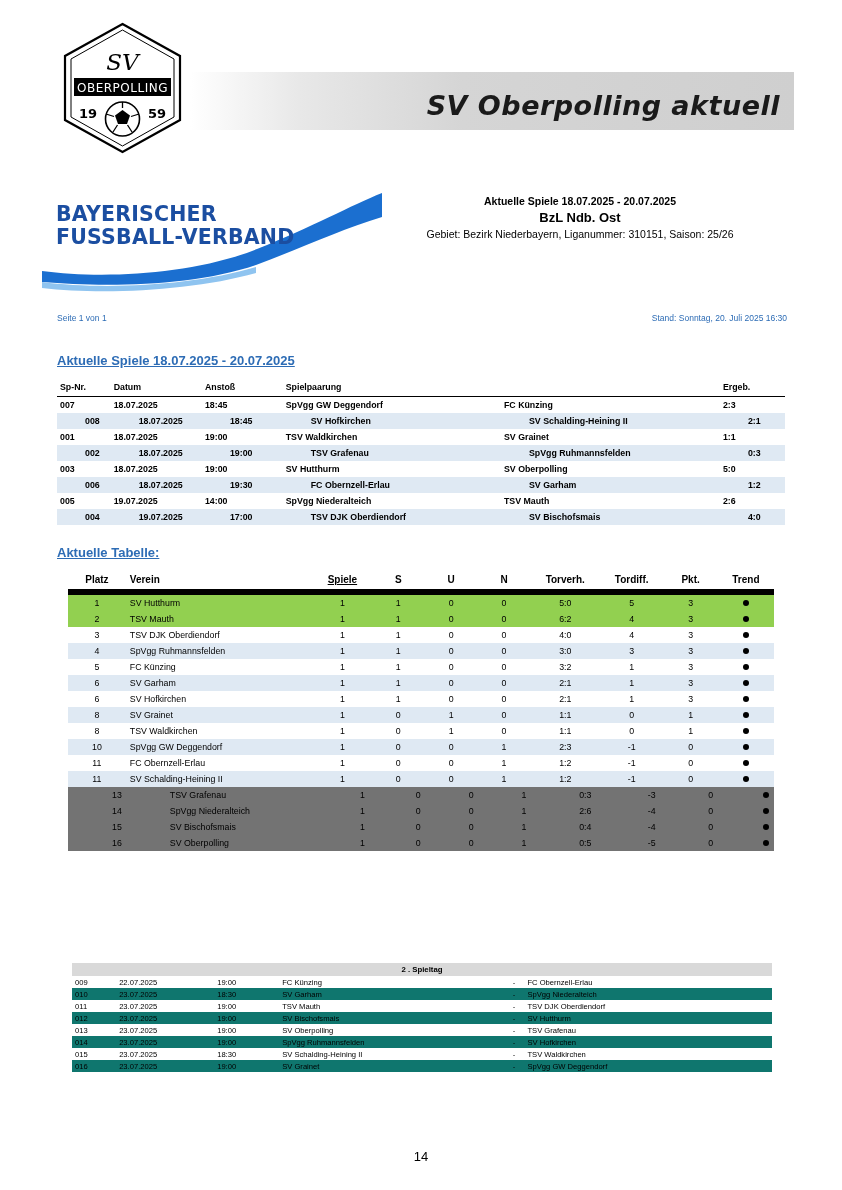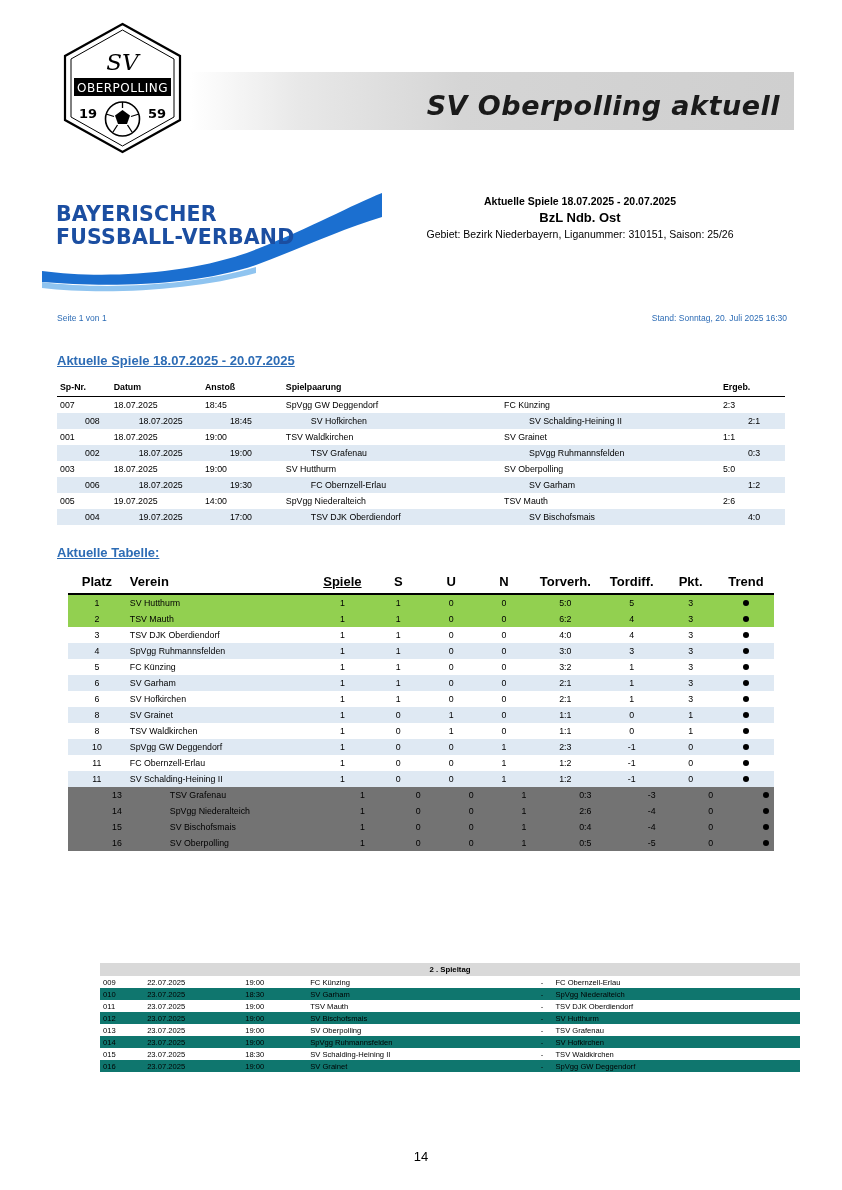--- a/index.html
+++ b/index.html
@@ -130,40 +130,41 @@
   .fixtures th {
     text-align: left;
     font-weight: bold;
     font-size: 8.8px;
     padding: 2px 3px 4px 3px;
     border-bottom: 1px solid #000;
   }
   .fixtures td {
     padding: 3px 3px;
     vertical-align: top;
+    font-weight: bold;
   }
   .fixtures tr.alt td { background: #dfe9f3; padding-left: 28px; }
   .fix-c1 { width: 48px; }
   .fix-c2 { width: 86px; }
   .fix-c3 { width: 76px; }
   .fix-c4 { width: 218px; }
   .fix-c5 { width: 218px; }
   .fix-c6 { width: 60px; }
 
   
   .standings {
     margin-left: 68px;
     width: 706px;
     font-size: 8.8px;
   }
   .standings th {
     font-weight: bold;
-    font-size: 13px;
+    font-size: 10px;
     padding: 2px 4px 4px 4px;
-    border-bottom: 2px solid #000000;
+    border-bottom: 6px solid #000000;
   }
   .standings th.l { text-align: left; }
   .standings th.c { text-align: center; }
   .standings td {
     padding: 3px 4px;
   }
   .standings td.l { text-align: left; }
   .standings td.c { text-align: center; }
   .st-pos  { width: 42px; }
   .st-team { width: 258px; }
@@ -185,21 +186,20 @@
     display: inline-block;
     width: 6px;
     height: 6px;
     border-radius: 50%;
     background: #000;
   }
 
   
   .nextday-wrap {
     margin-top: 112px;
-    padding-left: 28px;
   }
   .nextday {
     margin-left: 72px;
     width: 700px;
     font-size: 7.6px;
   }
   .nextday .caption td {
     background: #d9d9d9;
     text-align: center;
     font-weight: bold;

